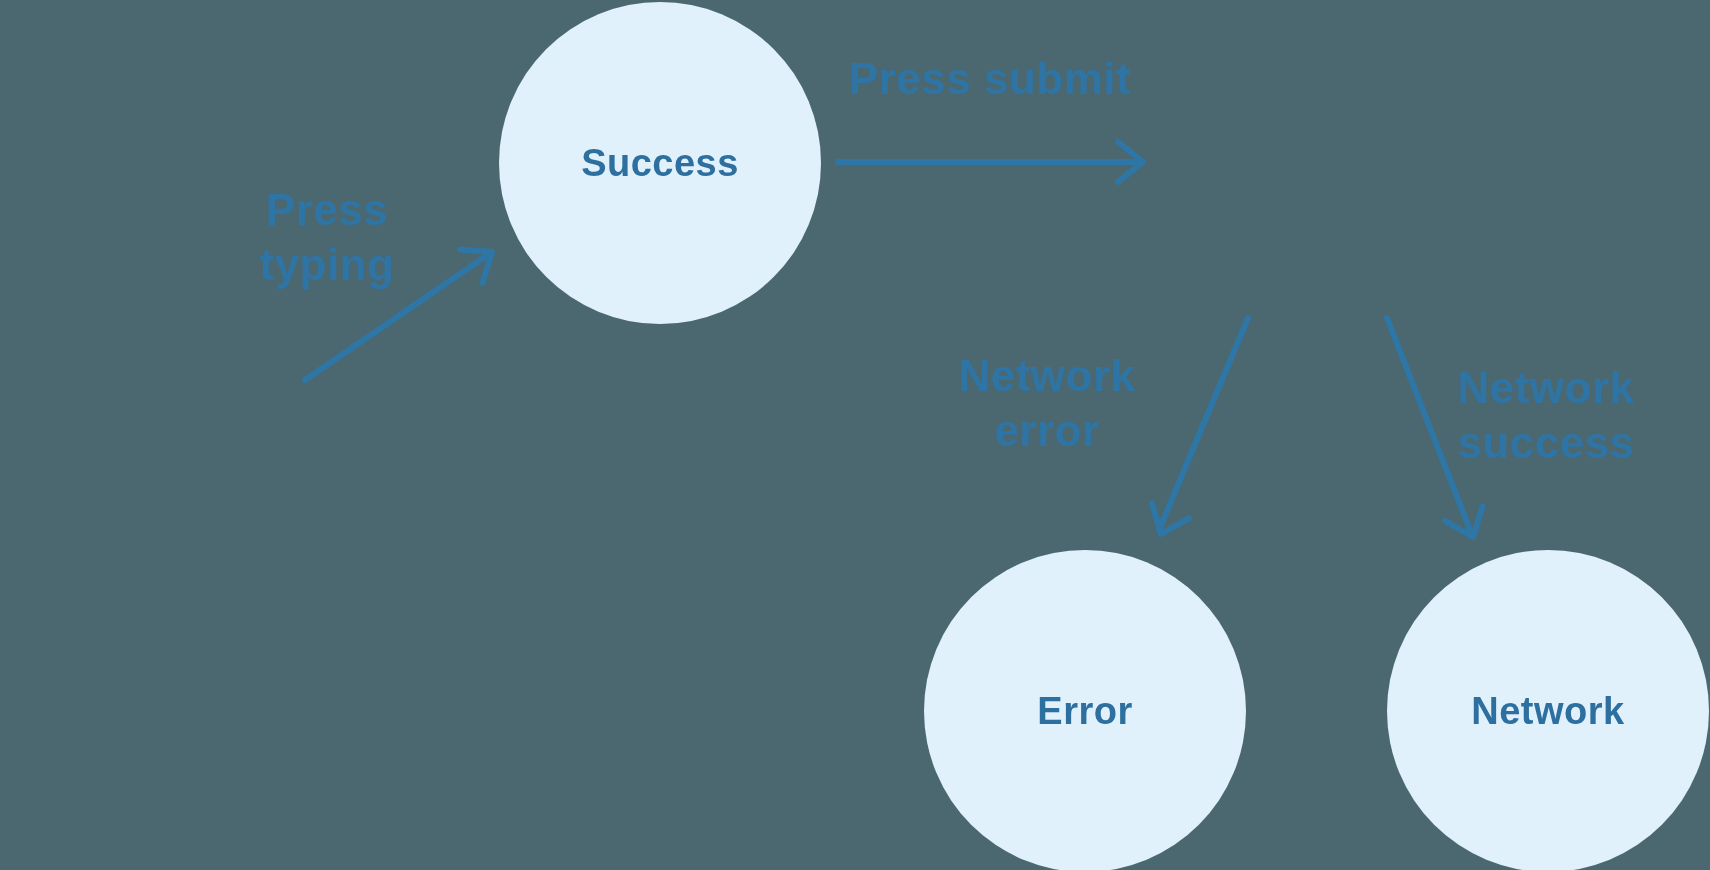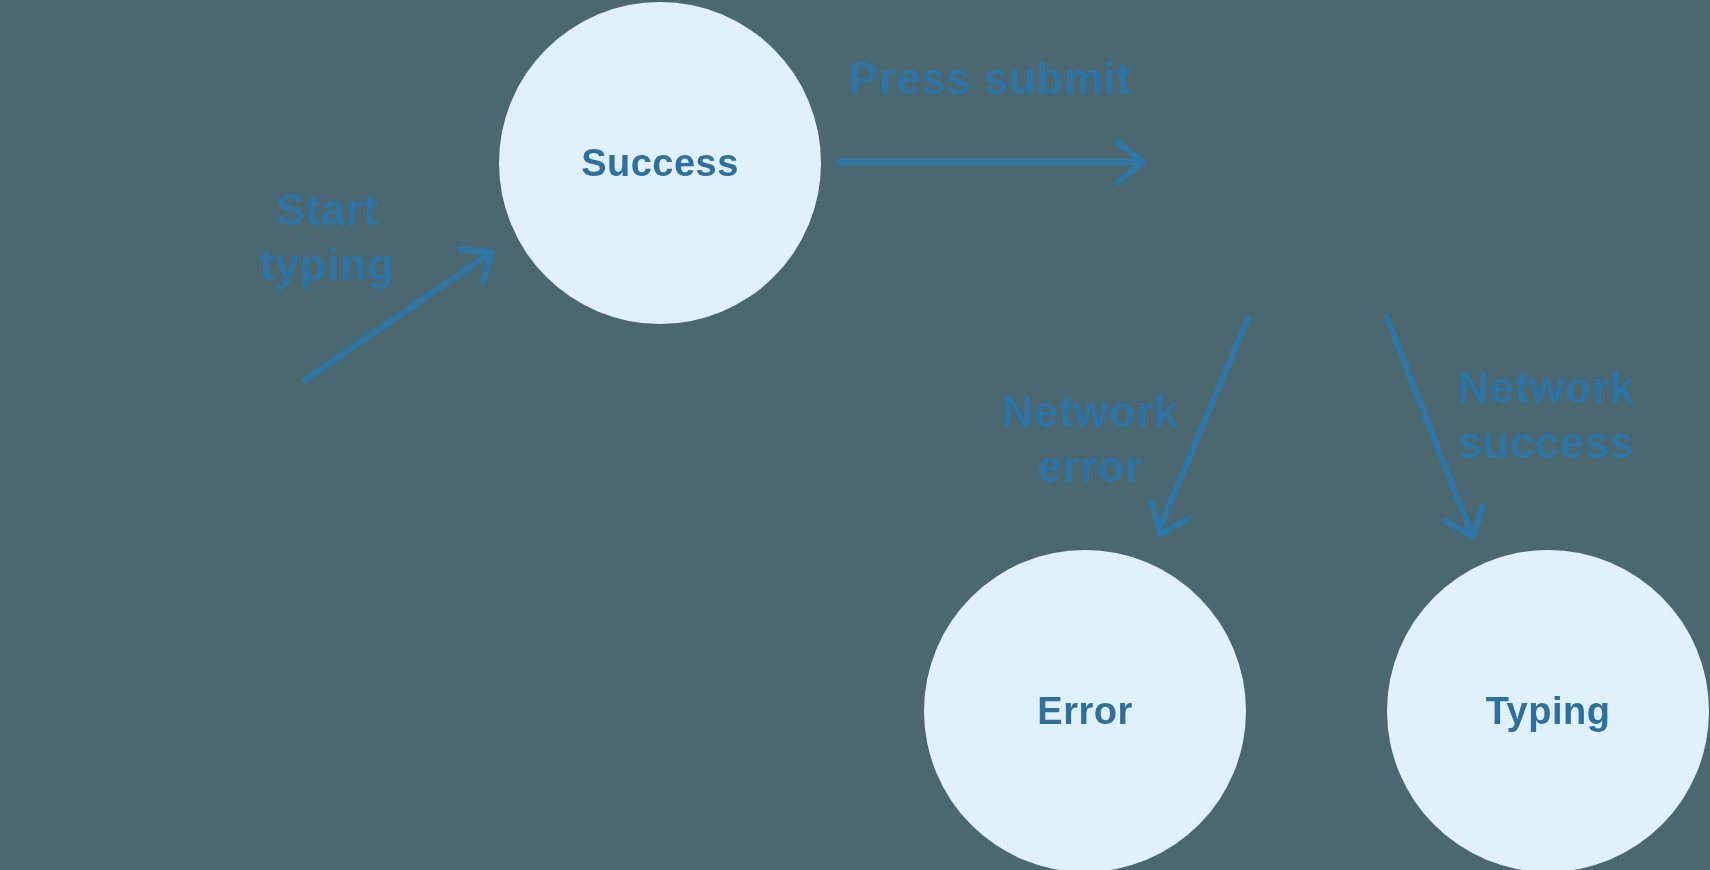--- a/index.html
+++ b/index.html
@@ -57,21 +57,21 @@
     position: absolute;
     color: var(--edge-label);
     font-size: 44px;
     font-weight: 600;
     letter-spacing: 0.5px;
     text-align: center;
     line-height: 55px;
   }
   .label-start-typing    { left: 247px;  top: 182px; width: 160px; }
   .label-press-submit    { left: 840px;  top: 58px;  width: 300px; line-height: 42px; }
-  .label-network-error   { left: 1000px; top: 348px; width: 180px; margin-top: 36px; }
+  .label-network-error   { left: 957px; top: 348px; width: 180px; }
   .label-network-success { left: 1451px; top: 360px; width: 190px; }
 </style>
 </head>
 <body>
 
 <div class="canvas">
 
   <svg class="edges-svg" viewBox="0 0 1710 870" xmlns="http://www.w3.org/2000/svg">
     <g>
       <path d="M305 380 L489 254"></path>
@@ -95,24 +95,24 @@
   <div class="state-node node-typing">
     <span class="node-label">Success</span>
   </div>
 
 
   <div class="state-node node-error">
     <span class="node-label">Error</span>
   </div>
 
   <div class="state-node node-success">
-    <span class="node-label">Typing</span>
+    <span class="node-label">Network</span>
   </div>
 
-  <div class="edge-label label-start-typing">Start typing</div>
+  <div class="edge-label label-start-typing">Press typing</div>
 
   <div class="edge-label label-press-submit">Press submit</div>
 
   <div class="edge-label label-network-error">Network error</div>
 
   <div class="edge-label label-network-success">Network success</div>
 
 </div>
 
 </body></html>

